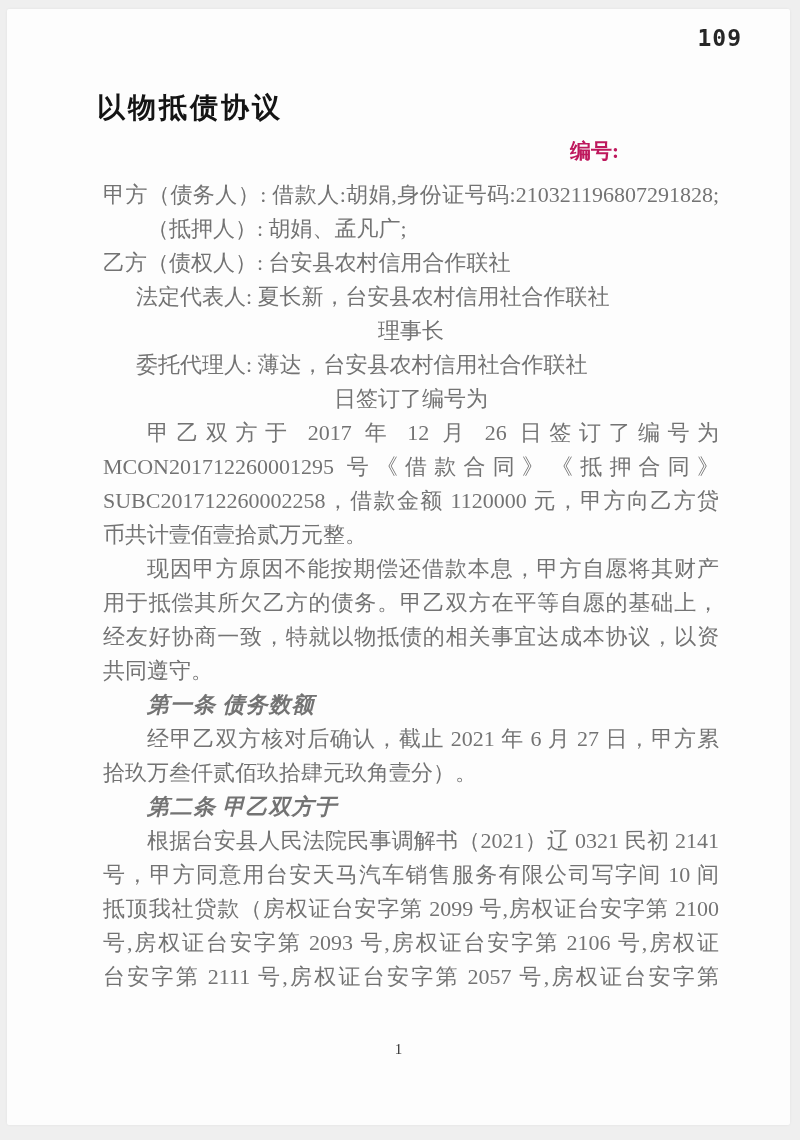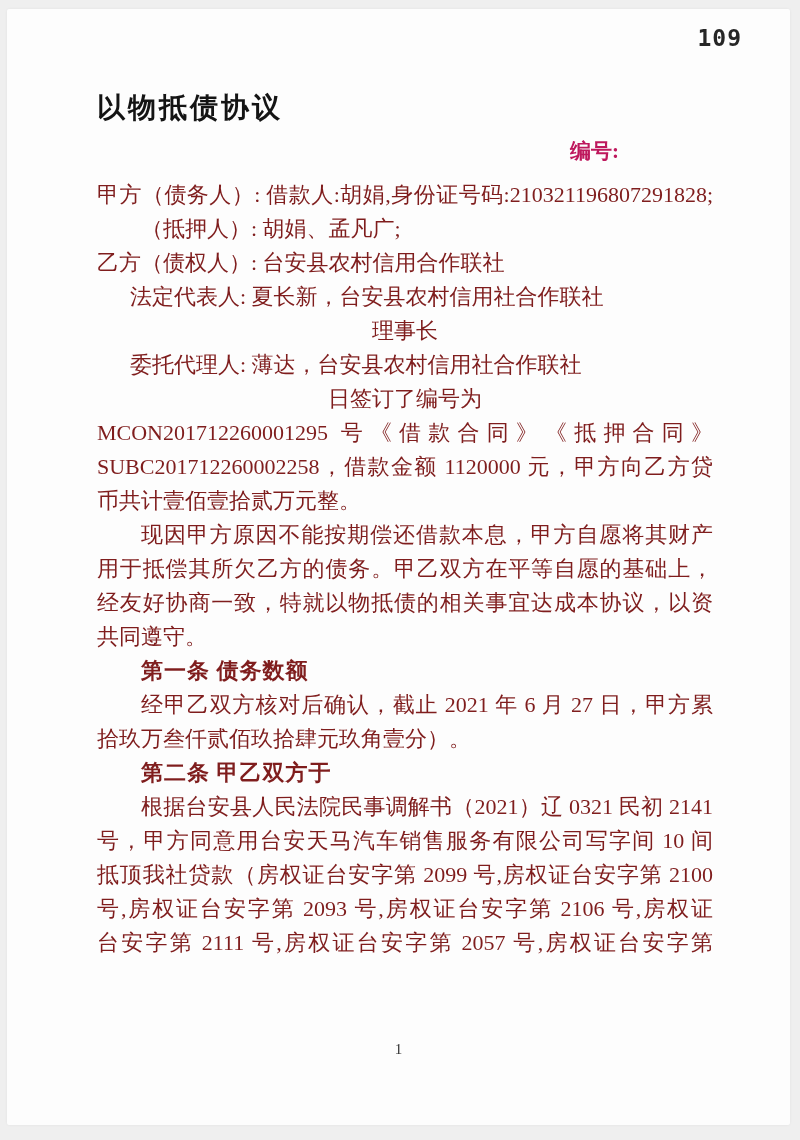--- a/index.html
+++ b/index.html
@@ -37,32 +37,32 @@
   }
   .doc-number-label {
     position: absolute;
     top: 128px; left: 563px;
     font-size: 21px;
     font-weight: bold;
     color: #be185d;
   }
   .doc-body {
     position: absolute;
-    top: 169px; left: 90px; width: 616px;
-    color: #7f1d1d;
+    top: 169px; left: 96px; width: 616px;
+    color: #737373;
   }
   .ln {
     height: 34px;
     line-height: 34px;
     font-size: 22px;
     overflow: hidden;
   }
   .j { text-align: justify; text-align-last: justify; text-justify: inter-character; }
   .c { text-align: right; text-align-last: center; }
-  .b { font-weight: bold; letter-spacing: 1px; }
+  .b { font-weight: bold; letter-spacing: 1px; font-style: italic; }
   .i1 { padding-left: 33px; }
   .i2 { padding-left: 44px; }
   .footer-page-number {
     position: absolute;
     top: 1032px; left: 0; width: 100%;
     text-align: center;
     font-size: 15px;
     color: #333;
   }
 </style>
@@ -78,20 +78,21 @@
   <div class="doc-number-label">编号:</div>
 
   <div class="doc-body">
     <div class="ln j">甲方（债务人）: 借款人:胡娟,身份证号码:210321196807291828;</div>
     <div class="ln i2">（抵押人）: 胡娟、孟凡广;</div>
     <div class="ln">乙方（债权人）: 台安县农村信用合作联社</div>
     <div class="ln i1">法定代表人: 夏长新，台安县农村信用社合作联社</div>
     <div class="ln c">理事长</div>
     <div class="ln i1">委托代理人: 薄达，台安县农村信用社合作联社</div>
     <div class="ln c">日签订了编号为</div>
+    <div class="ln i2 j">甲乙双方于 2017 年 12 月 26 日签订了编号为</div>
     <div class="ln j">MCON201712260001295 号《借款合同》《抵押合同》</div>
     <div class="ln j">SUBC201712260002258，借款金额 1120000 元，甲方向乙方贷款人民</div>
     <div class="ln">币共计壹佰壹拾贰万元整。</div>
     <div class="ln i2 j">现因甲方原因不能按期偿还借款本息，甲方自愿将其财产</div>
     <div class="ln j">用于抵偿其所欠乙方的债务。甲乙双方在平等自愿的基础上，</div>
     <div class="ln j">经友好协商一致，特就以物抵债的相关事宜达成本协议，以资</div>
     <div class="ln">共同遵守。</div>
     <div class="ln i2 b">第一条 债务数额</div>
     <div class="ln i2 j">经甲乙双方核对后确认，截止 2021 年 6 月 27 日，甲方累</div>
     <div class="ln">拾玖万叁仟贰佰玖拾肆元玖角壹分）。</div>

